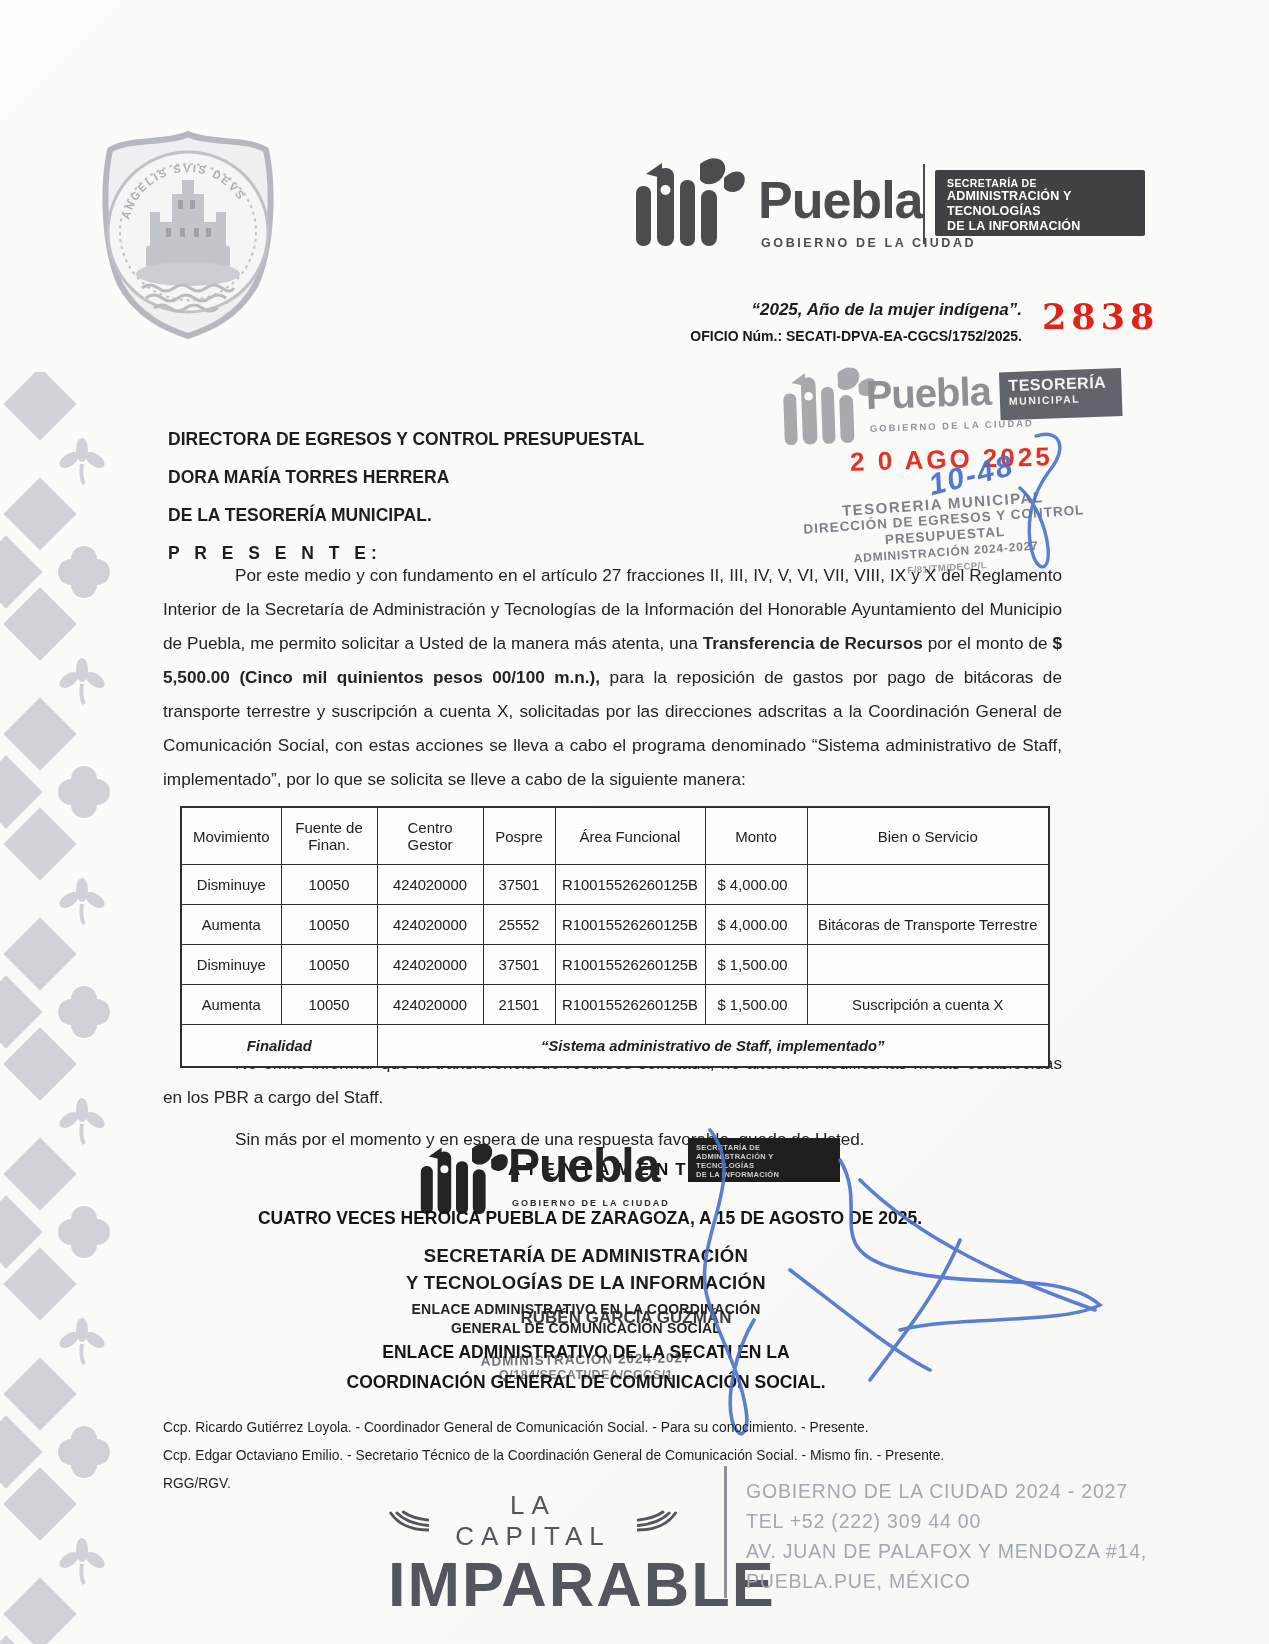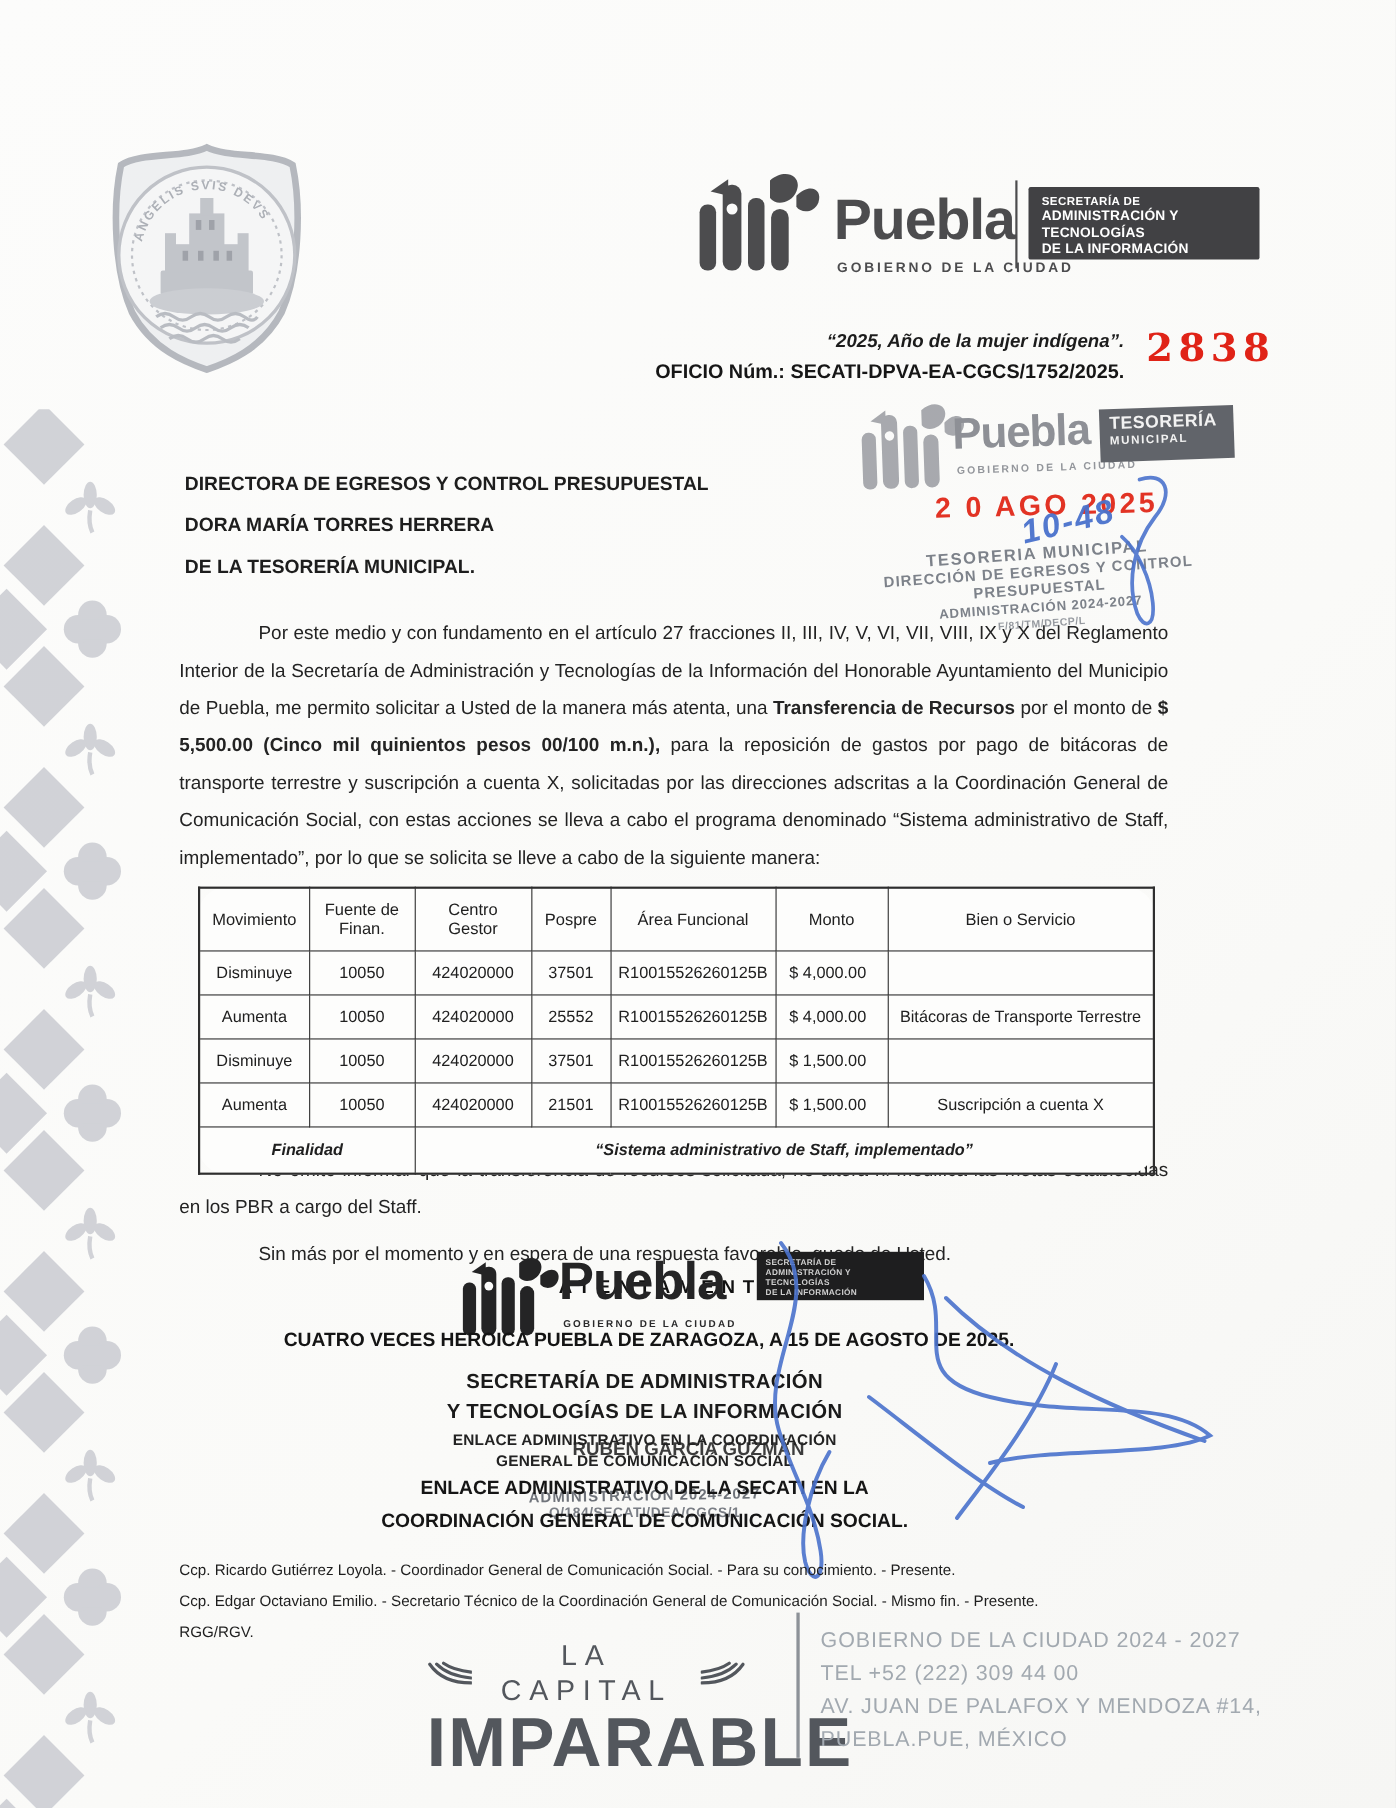--- a/index.html
+++ b/index.html
@@ -20,21 +20,21 @@
   .hdr-icons{left:0;top:4px;}
   .hdr-word{left:128px;top:18px;font-size:52px;font-weight:800;color:#4c4c4e;letter-spacing:-1px;}
   .hdr-sub{left:131px;top:84px;font-size:12.5px;font-weight:700;color:#4c4c4e;letter-spacing:2.6px;}
   .hdr-box{left:305px;top:18px;width:210px;height:66px;background:#414144;color:#fff;
     padding:7px 10px 0 12px;box-sizing:border-box;border-radius:2px;}
   .hdr-box .l1{font-size:10.5px;font-weight:700;letter-spacing:.4px;}
   .hdr-box .l2,.hdr-box .l3{font-size:12.5px;font-weight:800;letter-spacing:.2px;line-height:15px;}
   .hdr-divider{left:293px;top:12px;width:2px;height:80px;background:#4c4c4e;}
   
   .quote{right:247px;top:300px;font-size:17px;font-weight:700;font-style:italic;color:#1c1c1c;}
-  .oficio{right:247px;top:328px;font-size:18px;font-weight:600;color:#161616;}
+  .oficio{right:247px;top:328px;font-size:14px;font-weight:600;color:#161616;}
   .folio{left:1042px;top:296px;font-family:"DejaVu Serif","Liberation Serif",serif;
     font-size:35px;font-weight:700;color:#e02317;letter-spacing:5px;}
   
   .tes-stamp{left:778px;top:362px;width:350px;height:82px;transform:rotate(-2deg);opacity:.92;}
   .tes-icons{left:0;top:0;opacity:.8;}
   .tes-word{left:88px;top:8px;font-size:40px;font-weight:800;color:#85888e;letter-spacing:-1px;}
   .tes-sub{left:91px;top:58px;font-size:9.5px;font-weight:700;color:#8b8e94;letter-spacing:2px;}
   .tes-box{left:222px;top:12px;width:122px;height:48px;background:#55585e;color:#f2f2f2;
     padding:5px 8px 0 9px;box-sizing:border-box;}
   .tes-box .b1{font-size:16px;font-weight:800;letter-spacing:.5px;}
@@ -55,21 +55,21 @@
   .recipient{left:168px;top:420px;font-size:17.5px;font-weight:600;color:#1d1d1d;}
   .recipient div{height:38px;line-height:38px;}
   .presente{letter-spacing:5px;}
   
   .para{left:163px;width:899px;text-align:justify;font-size:17.2px;line-height:34px;color:#232323;}
   #para1{top:558px;text-indent:72px;}
   #para2{top:1046px;text-indent:72px;}
   #para3{top:1122px;text-indent:72px;text-align:left;}
   
   .tblwrap{left:180px;top:806px;width:868px;}
-  table{border-collapse:collapse;width:868px;table-layout:fixed;background:#fdfdfc;border-radius:27px;}
+  table{border-collapse:collapse;width:868px;table-layout:fixed;background:#fdfdfc;}
   th,td{border:1.6px solid #2e2e2e;font-family:inherit;}
   table{border:2.4px solid #2e2e2e;}
   th{font-size:15px;font-weight:500;height:54px;white-space:pre-line;color:#202020;}
   td{font-size:14.8px;height:37px;text-align:center;color:#202020;}
   td.monto{text-align:left;padding-left:12px;}
   tfoot td{font-style:italic;font-weight:700;font-size:14.8px;height:39px;}
   
   .atent{left:508px;top:1160px;font-size:17px;font-weight:700;letter-spacing:7px;color:#111;}
   .sig-stamp{left:416px;top:1136px;width:470px;height:84px;}
   .sig-icons{left:0;top:6px;}
@@ -231,20 +231,21 @@
   </div>
 
   <svg class="abs ink" style="left:990px;top:430px;" width="110" height="150" viewBox="0 0 110 150">
     <path d="M46,6 C70,-2 78,18 60,40 C40,66 34,100 44,128 C50,142 60,140 58,118 C56,96 44,70 30,58" fill="none" stroke="#4a72cc" stroke-width="3.4" stroke-linecap="round" opacity=".9"></path>
   </svg>
 
   <div class="abs recipient">
     <div>DIRECTORA DE EGRESOS Y CONTROL PRESUPUESTAL</div>
     <div>DORA MARÍA TORRES HERRERA</div>
     <div>DE LA TESORERÍA MUNICIPAL.</div>
+    <div class="presente">P R E S E N T E:</div>
   </div>
 
   <div class="abs para" id="para1"><span>Por este medio y con fundamento en el artículo 27 fracciones II, III, IV, V, VI, VII, VIII, IX y X del Reglamento Interior de la Secretaría de Administración y Tecnologías de la Información del Honorable Ayuntamiento del Municipio de Puebla, me permito solicitar a Usted de la manera más atenta, una </span><span style="font-weight: 700;">Transferencia de Recursos</span><span> por el monto de </span><span style="font-weight: 700;">$ 5,500.00 (Cinco mil quinientos pesos 00/100 m.n.),</span><span> para la reposición de gastos por pago de bitácoras de transporte terrestre y suscripción a cuenta X, solicitadas por las direcciones adscritas a la Coordinación General de Comunicación Social, con estas acciones se lleva a cabo el programa denominado “Sistema administrativo de Staff, implementado”, por lo que se solicita se lleve a cabo de la siguiente manera:</span></div>
   <div class="abs para" id="para2">No omito informar que la transferencia de recursos solicitada, no altera ni modifica las metas establecidas en los PBR a cargo del Staff.</div>
   <div class="abs para" id="para3">Sin más por el momento y en espera de una respuesta favorable, quedo de Usted.</div>
 
   <div class="abs tblwrap">
     <table>
       <colgroup>
         <col style="width:100px">

